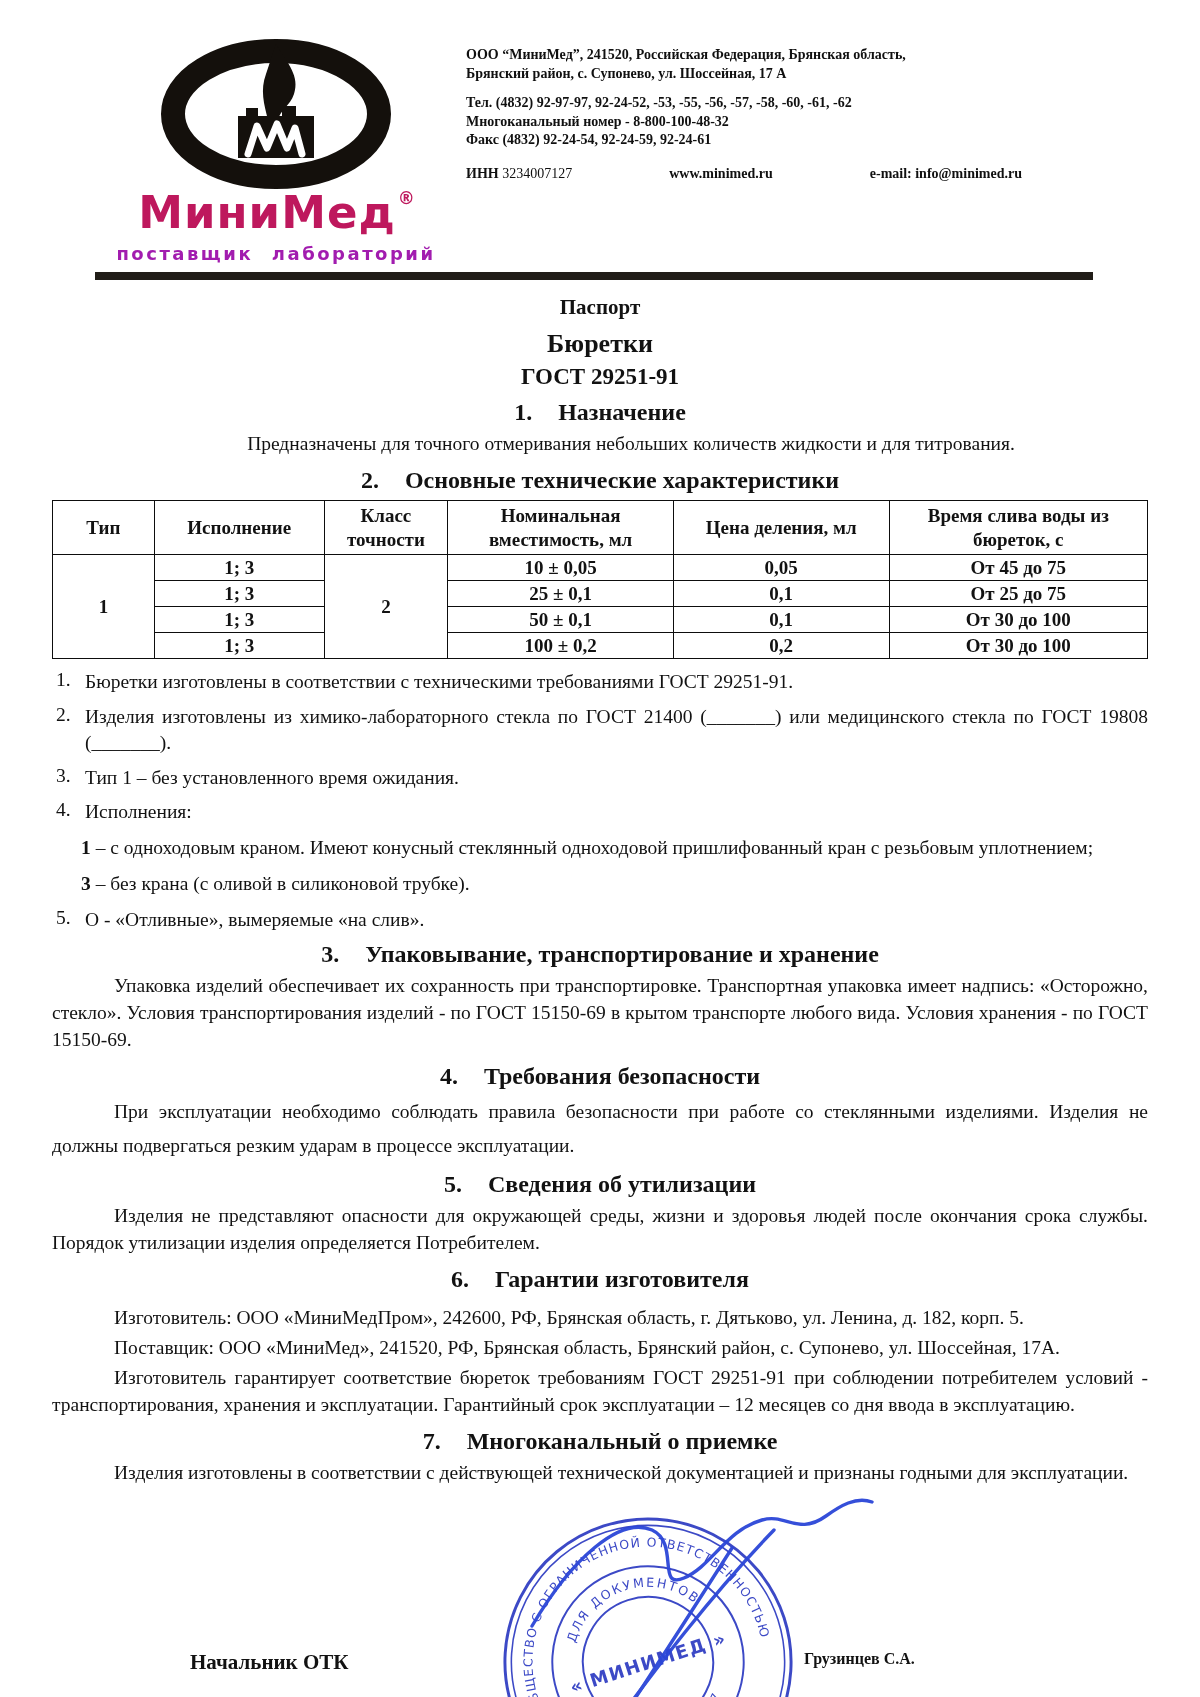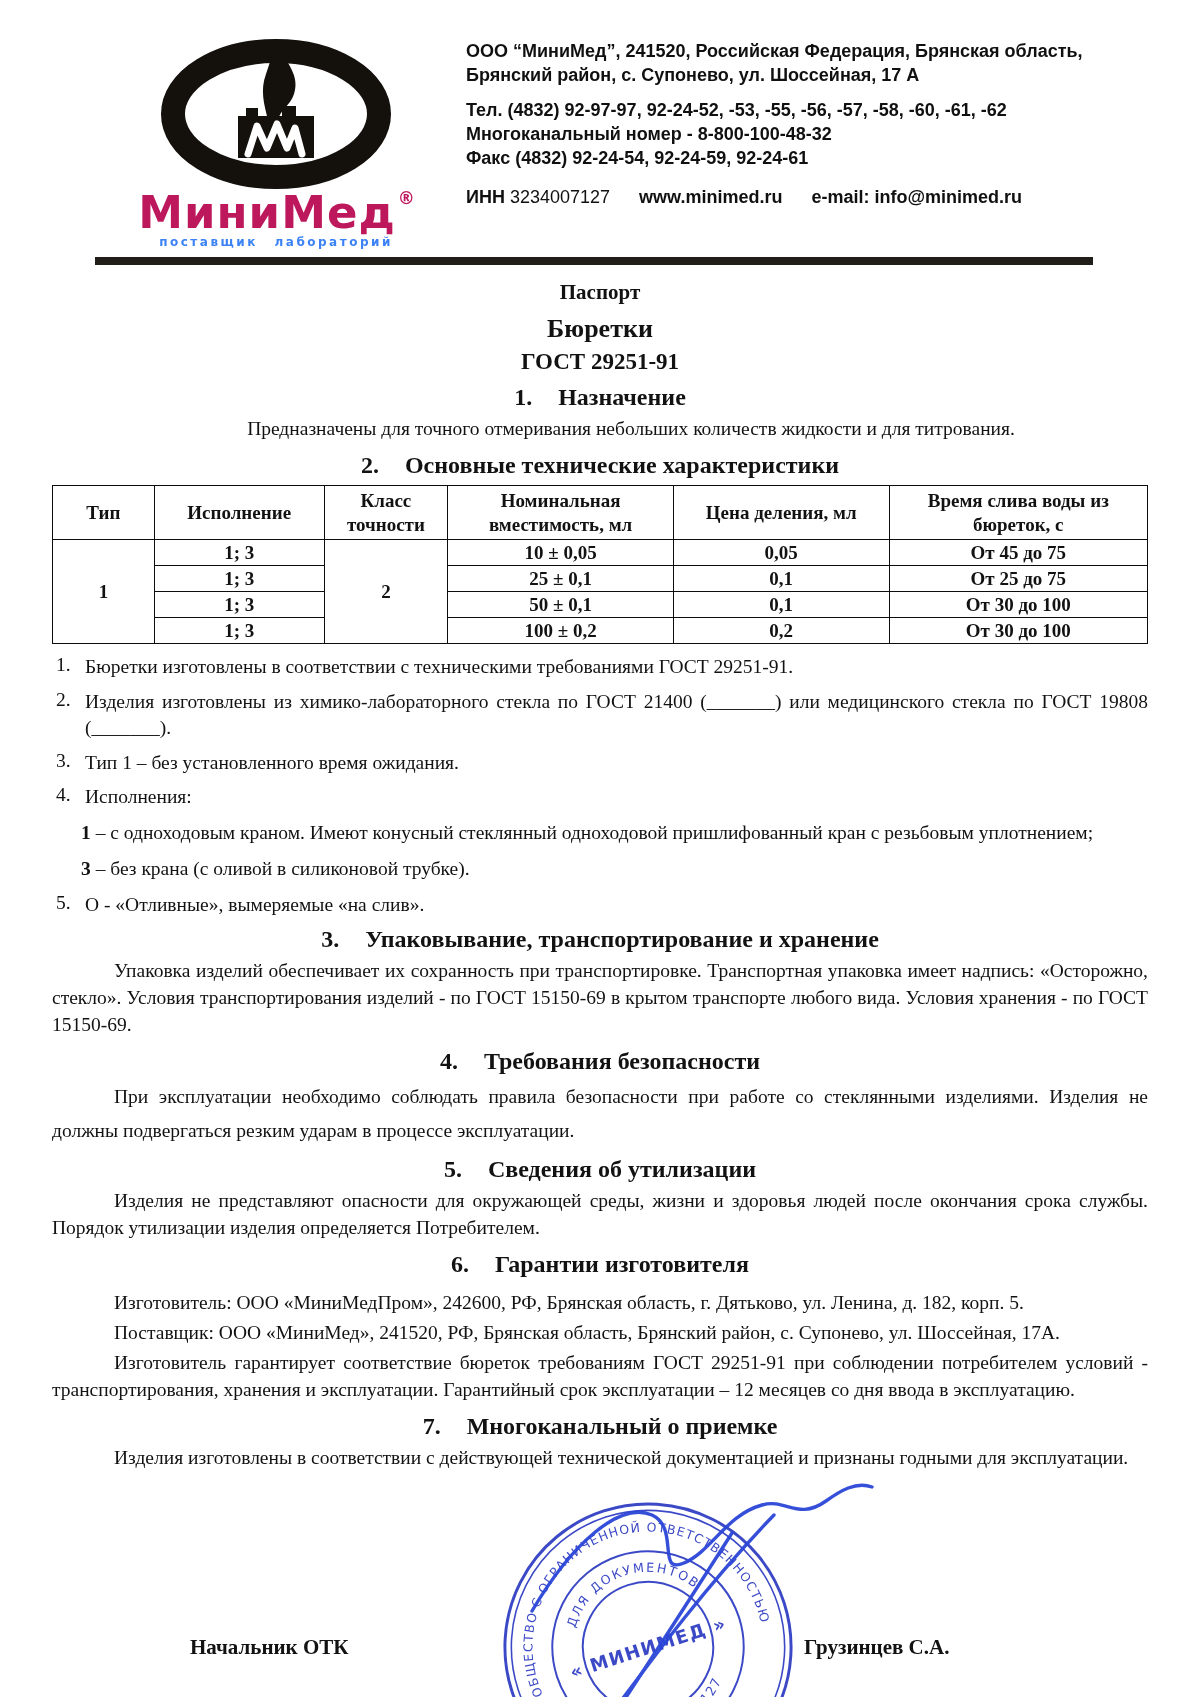--- a/index.html
+++ b/index.html
@@ -7,24 +7,24 @@
          font-family:"Liberation Serif", serif; }
   .page { box-sizing:border-box; width:1200px; height:1697px; padding:34px 52px 0 52px; position:relative; }
 
   
   .header { display:flex; align-items:flex-start; }
   .logo-block { width:336px; margin-left:56px; text-align:center; flex-shrink:0; }
   .logo-oval { display:block; margin:4px auto 0 auto; }
   .brand-line { font-family:"DejaVu Sans", sans-serif; font-weight:bold; font-size:45px;
                 letter-spacing:1px; line-height:1; color:#be185d; position:relative; white-space:nowrap; }
   .brand-line .reg { font-size:17px; position:relative; top:-24px; left:2px; }
-  .tagline { font-family:"DejaVu Sans", sans-serif; font-weight:bold; font-size:12px;
-             letter-spacing:2.5px; word-spacing:10px; color:#3b82f6; white-space:nowrap; }
-  .contact { margin-left:22px; margin-top:6px; font-family:Liberation Sans, sans-serif;
-             font-weight:bold; font-size:18px; line-height:1.33; color:#101010; }
+  .tagline { font-family:"DejaVu Sans", sans-serif; font-weight:bold; font-size:18px;
+             letter-spacing:2.5px; word-spacing:10px; margin-top:8px; color:#a21caf; white-space:nowrap; }
+  .contact { margin-left:22px; margin-top:12px; font-family:Liberation Serif, serif;
+             font-weight:bold; font-size:14px; line-height:1.33; color:#101010; }
   .contact .gap { height:11px; }
   .contact-bottom { display:flex; width:556px; justify-content:space-between; margin-top:15px; }
   .inn-val { font-weight:normal; }
 
   .rule { height:8px; background:#211d18; margin:8px 0 0 43px; width:998px; }
 
   
   .t-center { text-align:center; font-weight:bold; }
   .t1 { font-size:21px; margin-top:15px; }
   .t2 { font-size:26px; margin-top:9px; }
@@ -47,21 +47,21 @@
   .notes { margin-top:10px; font-size:19.5px; }
   .note { display:flex; margin:9px 0; }
   .note .n { width:29px; flex-shrink:0; padding-left:4px; }
   .note .txt { flex:1; text-align:justify; line-height:1.32; }
   .subnote { margin:10px 0 10px 29px; line-height:1.32; }
   .subnote .b { font-weight:bold; }
 
   
   .sig-zone { position:relative; height:500px; margin-top:12px; }
   .sig-left  { position:absolute; left:138px; top:152px; font-weight:bold; font-size:21px; }
-  .sig-right { position:absolute; left:752px; top:152px; font-weight:bold; font-size:21px; }
+  .sig-right { position:absolute; left:752px; top:152px; font-weight:bold; font-size:16px; }
   .stamp { position:absolute; left:448px; top:16px; opacity:0.93; }
   .autograph { position:absolute; left:428px; top:-12px; }
 </style>
 </head>
 <body>
 
 <div class="page">
 
   <div class="header">
     <div class="logo-block">

